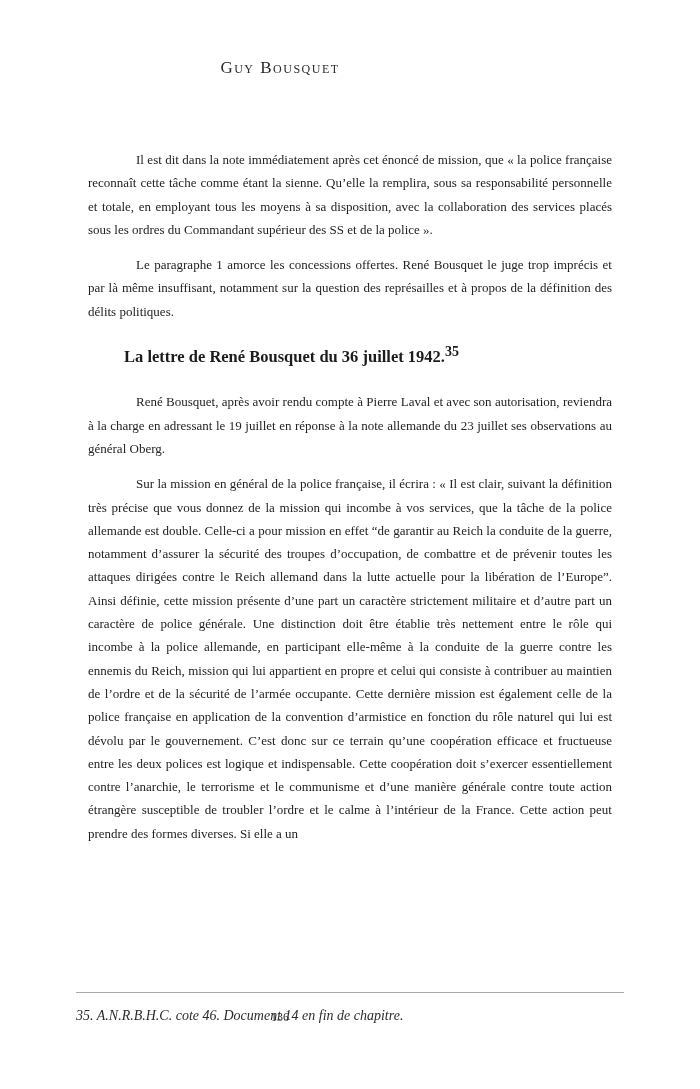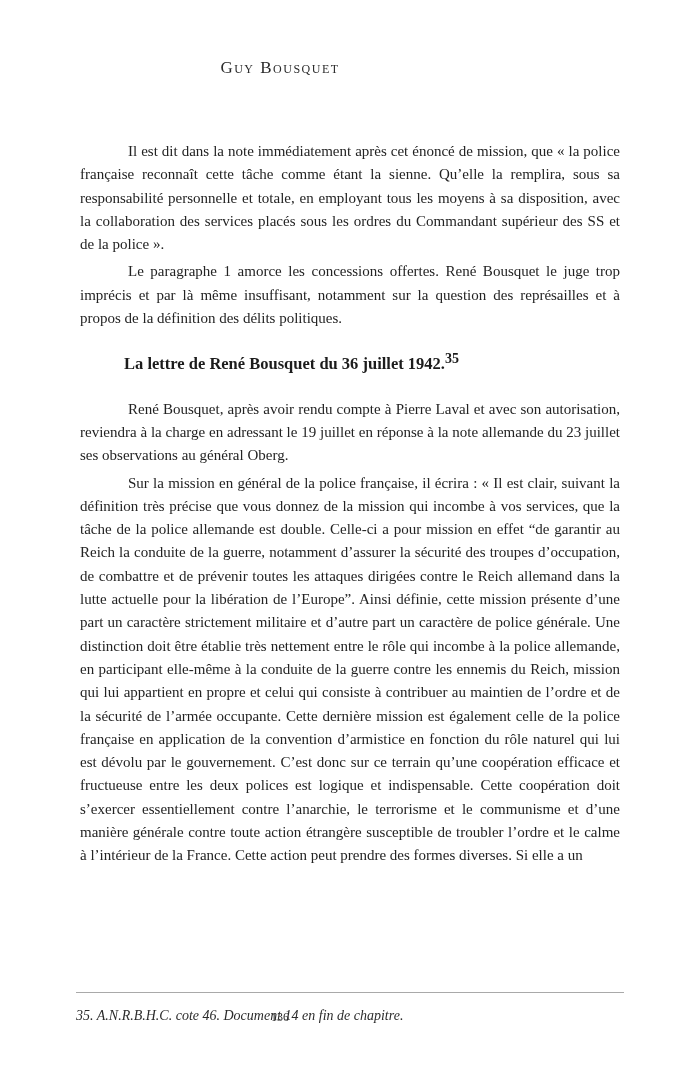--- a/index.html
+++ b/index.html
@@ -29,22 +29,22 @@
     letter-spacing: 1.5px;
     color: #2b2b2b;
   }
   .text-block {
     position: absolute;
     top: 136px;
     left: 76px;
     width: 548px;
   }
   .text-block p {
-    margin: 4px;
-    font-size: 15px;
+    margin: 12px;
+    font-size: 13px;
     line-height: 23.3px;
     text-align: justify;
     text-indent: 48px;
     color: #232323;
   }
   .section-heading {
     margin: 22px 0 22px 0;
     font-size: 16.5px;
     font-weight: bold;
     text-indent: 48px;

